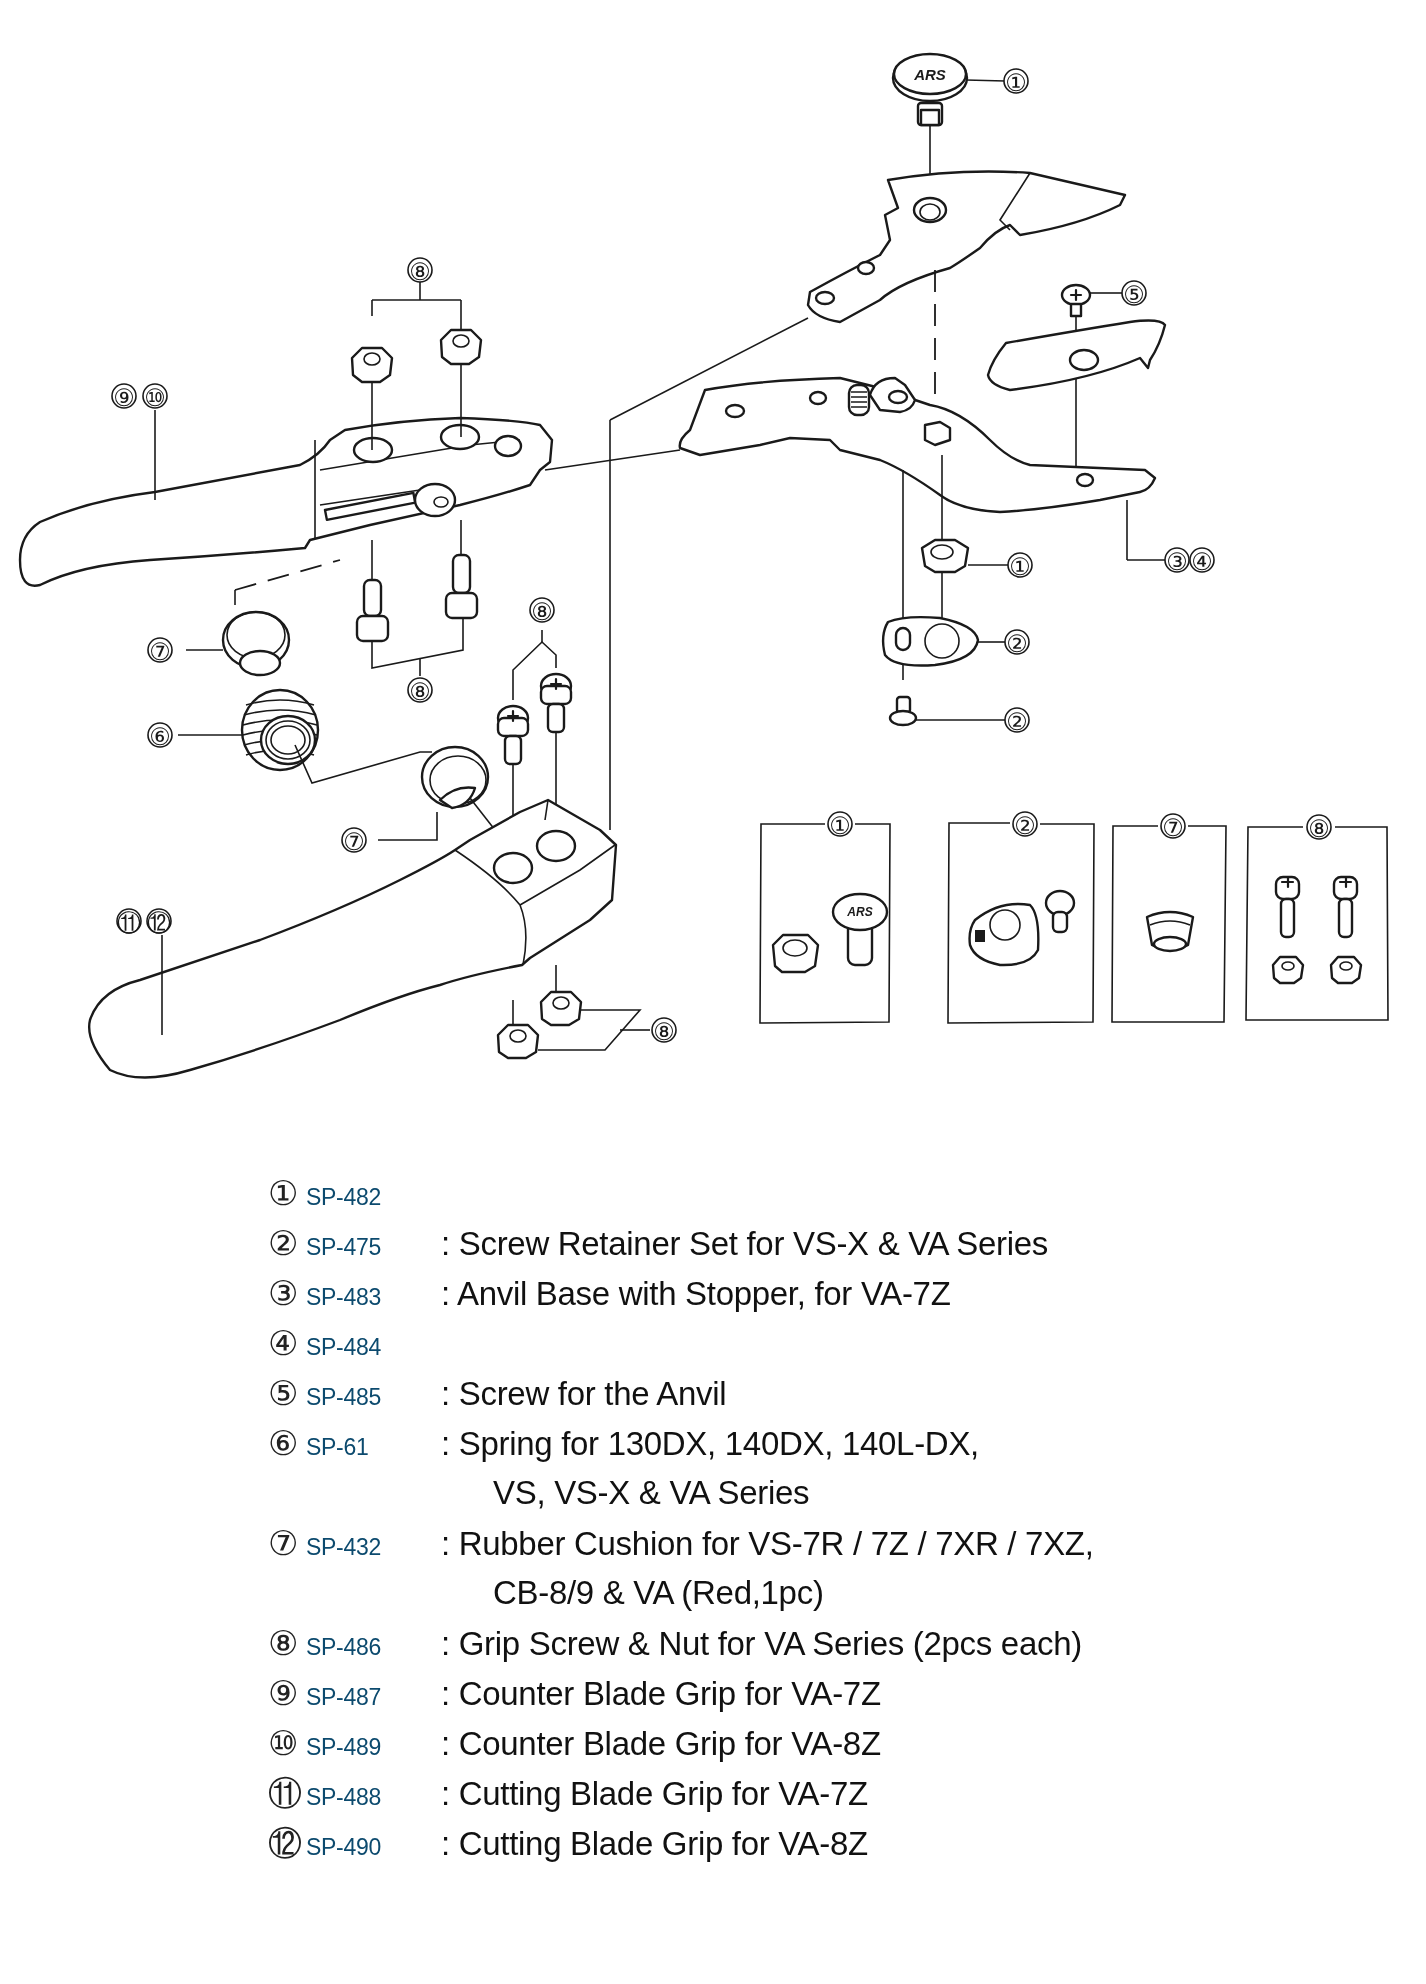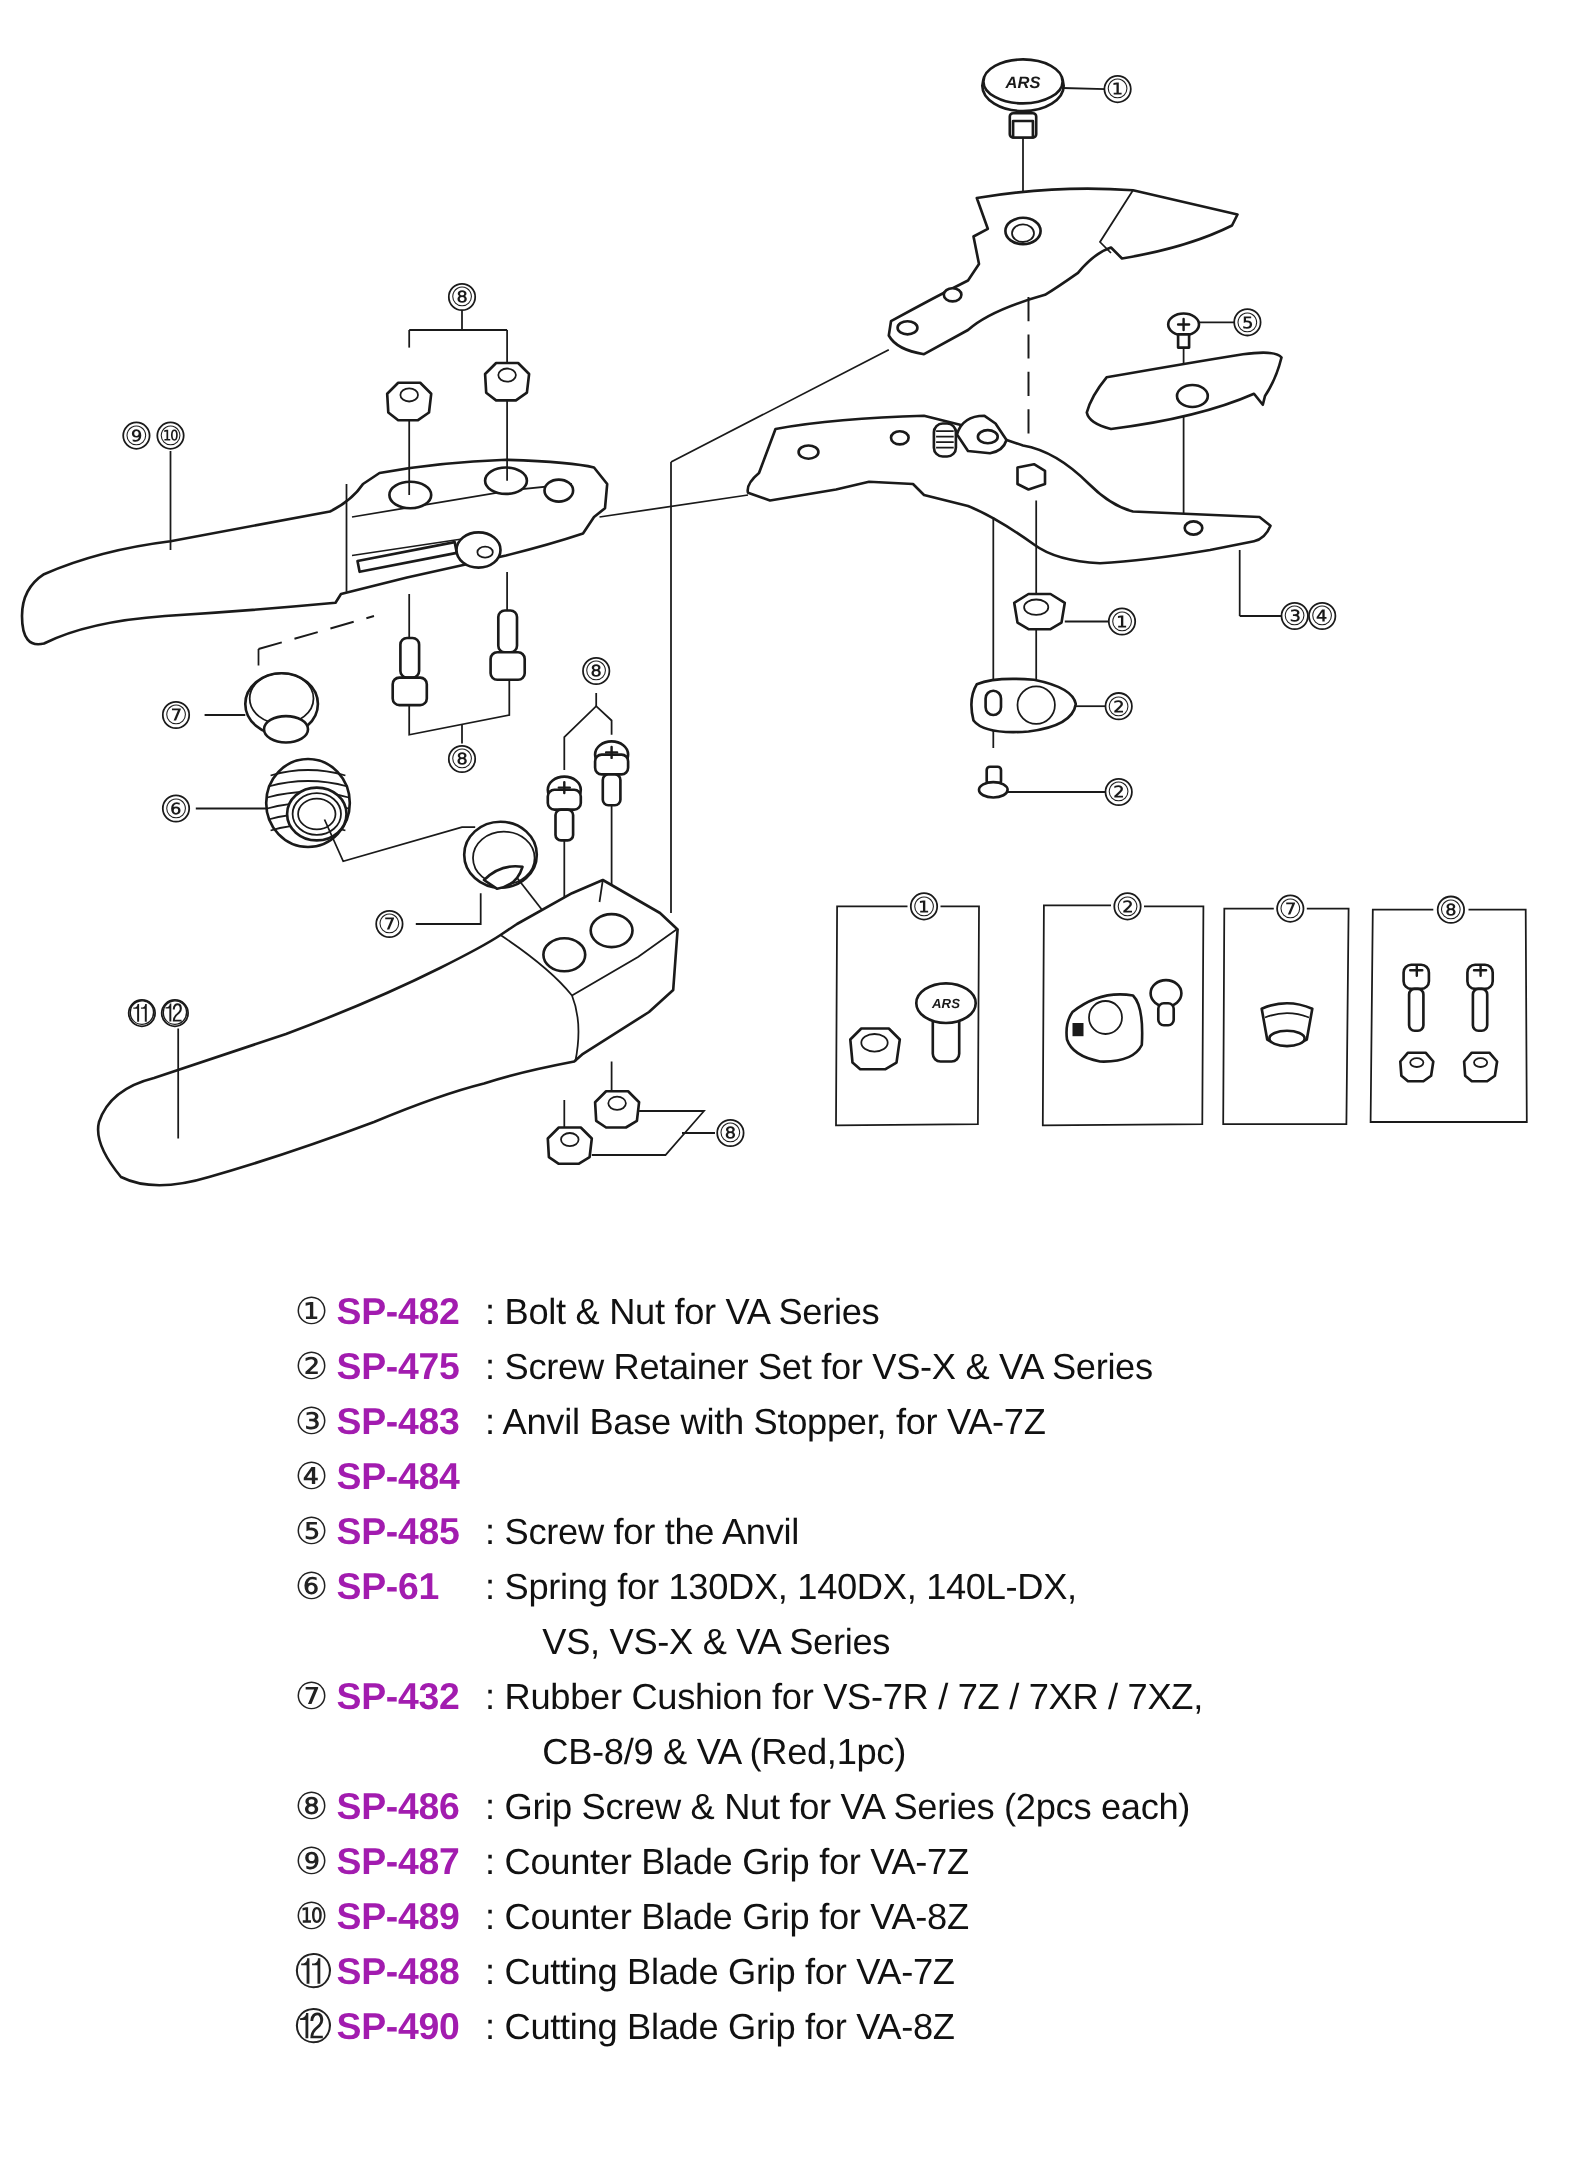--- a/index.html
+++ b/index.html
@@ -10,21 +10,21 @@
   .thin { fill: none; stroke: #1a1a1a; stroke-width: 1.6; }
   .part { fill: #ffffff; stroke: #1a1a1a; stroke-width: 2.4; stroke-linejoin: round; }
   .dark { fill: #1a1a1a; }
   .callout circle { fill: #fff; stroke: #1a1a1a; stroke-width: 1.6; }
   .callout text { font-family: "Liberation Sans", sans-serif; font-size: 24px; fill: #1a1a1a; text-anchor: middle; dominant-baseline: central; }
   .dash { fill: none; stroke: #1a1a1a; stroke-width: 1.8; stroke-dasharray: 22 12; }
   #parts-list { position: absolute; left: 268px; top: 1168px; width: 1000px; }
   .row { display: flex; align-items: baseline; height: 50px; font-size: 33px; line-height: 50px; letter-spacing: -0.3px; }
   .row.cont { padding-left: 0; }
   .num { display: inline-block; width: 38px; font-size: 34px; color: #222; }
-  .code { display: inline-block; width: 135px; font-weight: bold; font-size: 34px; color: #a21caf; }
+  .code { display: inline-block; width: 135px; font-weight: normal; font-size: 23px; color: #0c4a6e; }
   .desc { color: #111; white-space: pre; }
   .cont .desc { padding-left: 173px; padding-left: calc(38px + 135px + 52px); }
 </style>
 </head>
 <body>
 
 <div id="diagram">
 <svg viewBox="0 0 1426 1120" xmlns="http://www.w3.org/2000/svg">
 
   <g>
@@ -321,21 +321,20 @@
     <path class="part" d="M1331 965 L1338 957 L1354 957 L1361 965 L1359 978 L1352 983 L1338 983 L1332 978 Z"></path>
     <ellipse class="thin" cx="1346" cy="966" rx="6" ry="4"></ellipse>
   </g>
 </svg>
 </div>
 
 <div id="parts-list">
   <div class="row">
     <span class="num">①</span>
     <span class="code">SP-482</span>
-    <span class="desc">: Bolt &amp; Nut for VA Series</span>
   </div>
   <div class="row">
     <span class="num">②</span>
     <span class="code">SP-475</span>
     <span class="desc">: Screw Retainer Set for VS-X &amp; VA Series</span>
   </div>
   <div class="row">
     <span class="num">③</span>
     <span class="code">SP-483</span>
     <span class="desc">: Anvil Base with Stopper, for VA-7Z</span>

